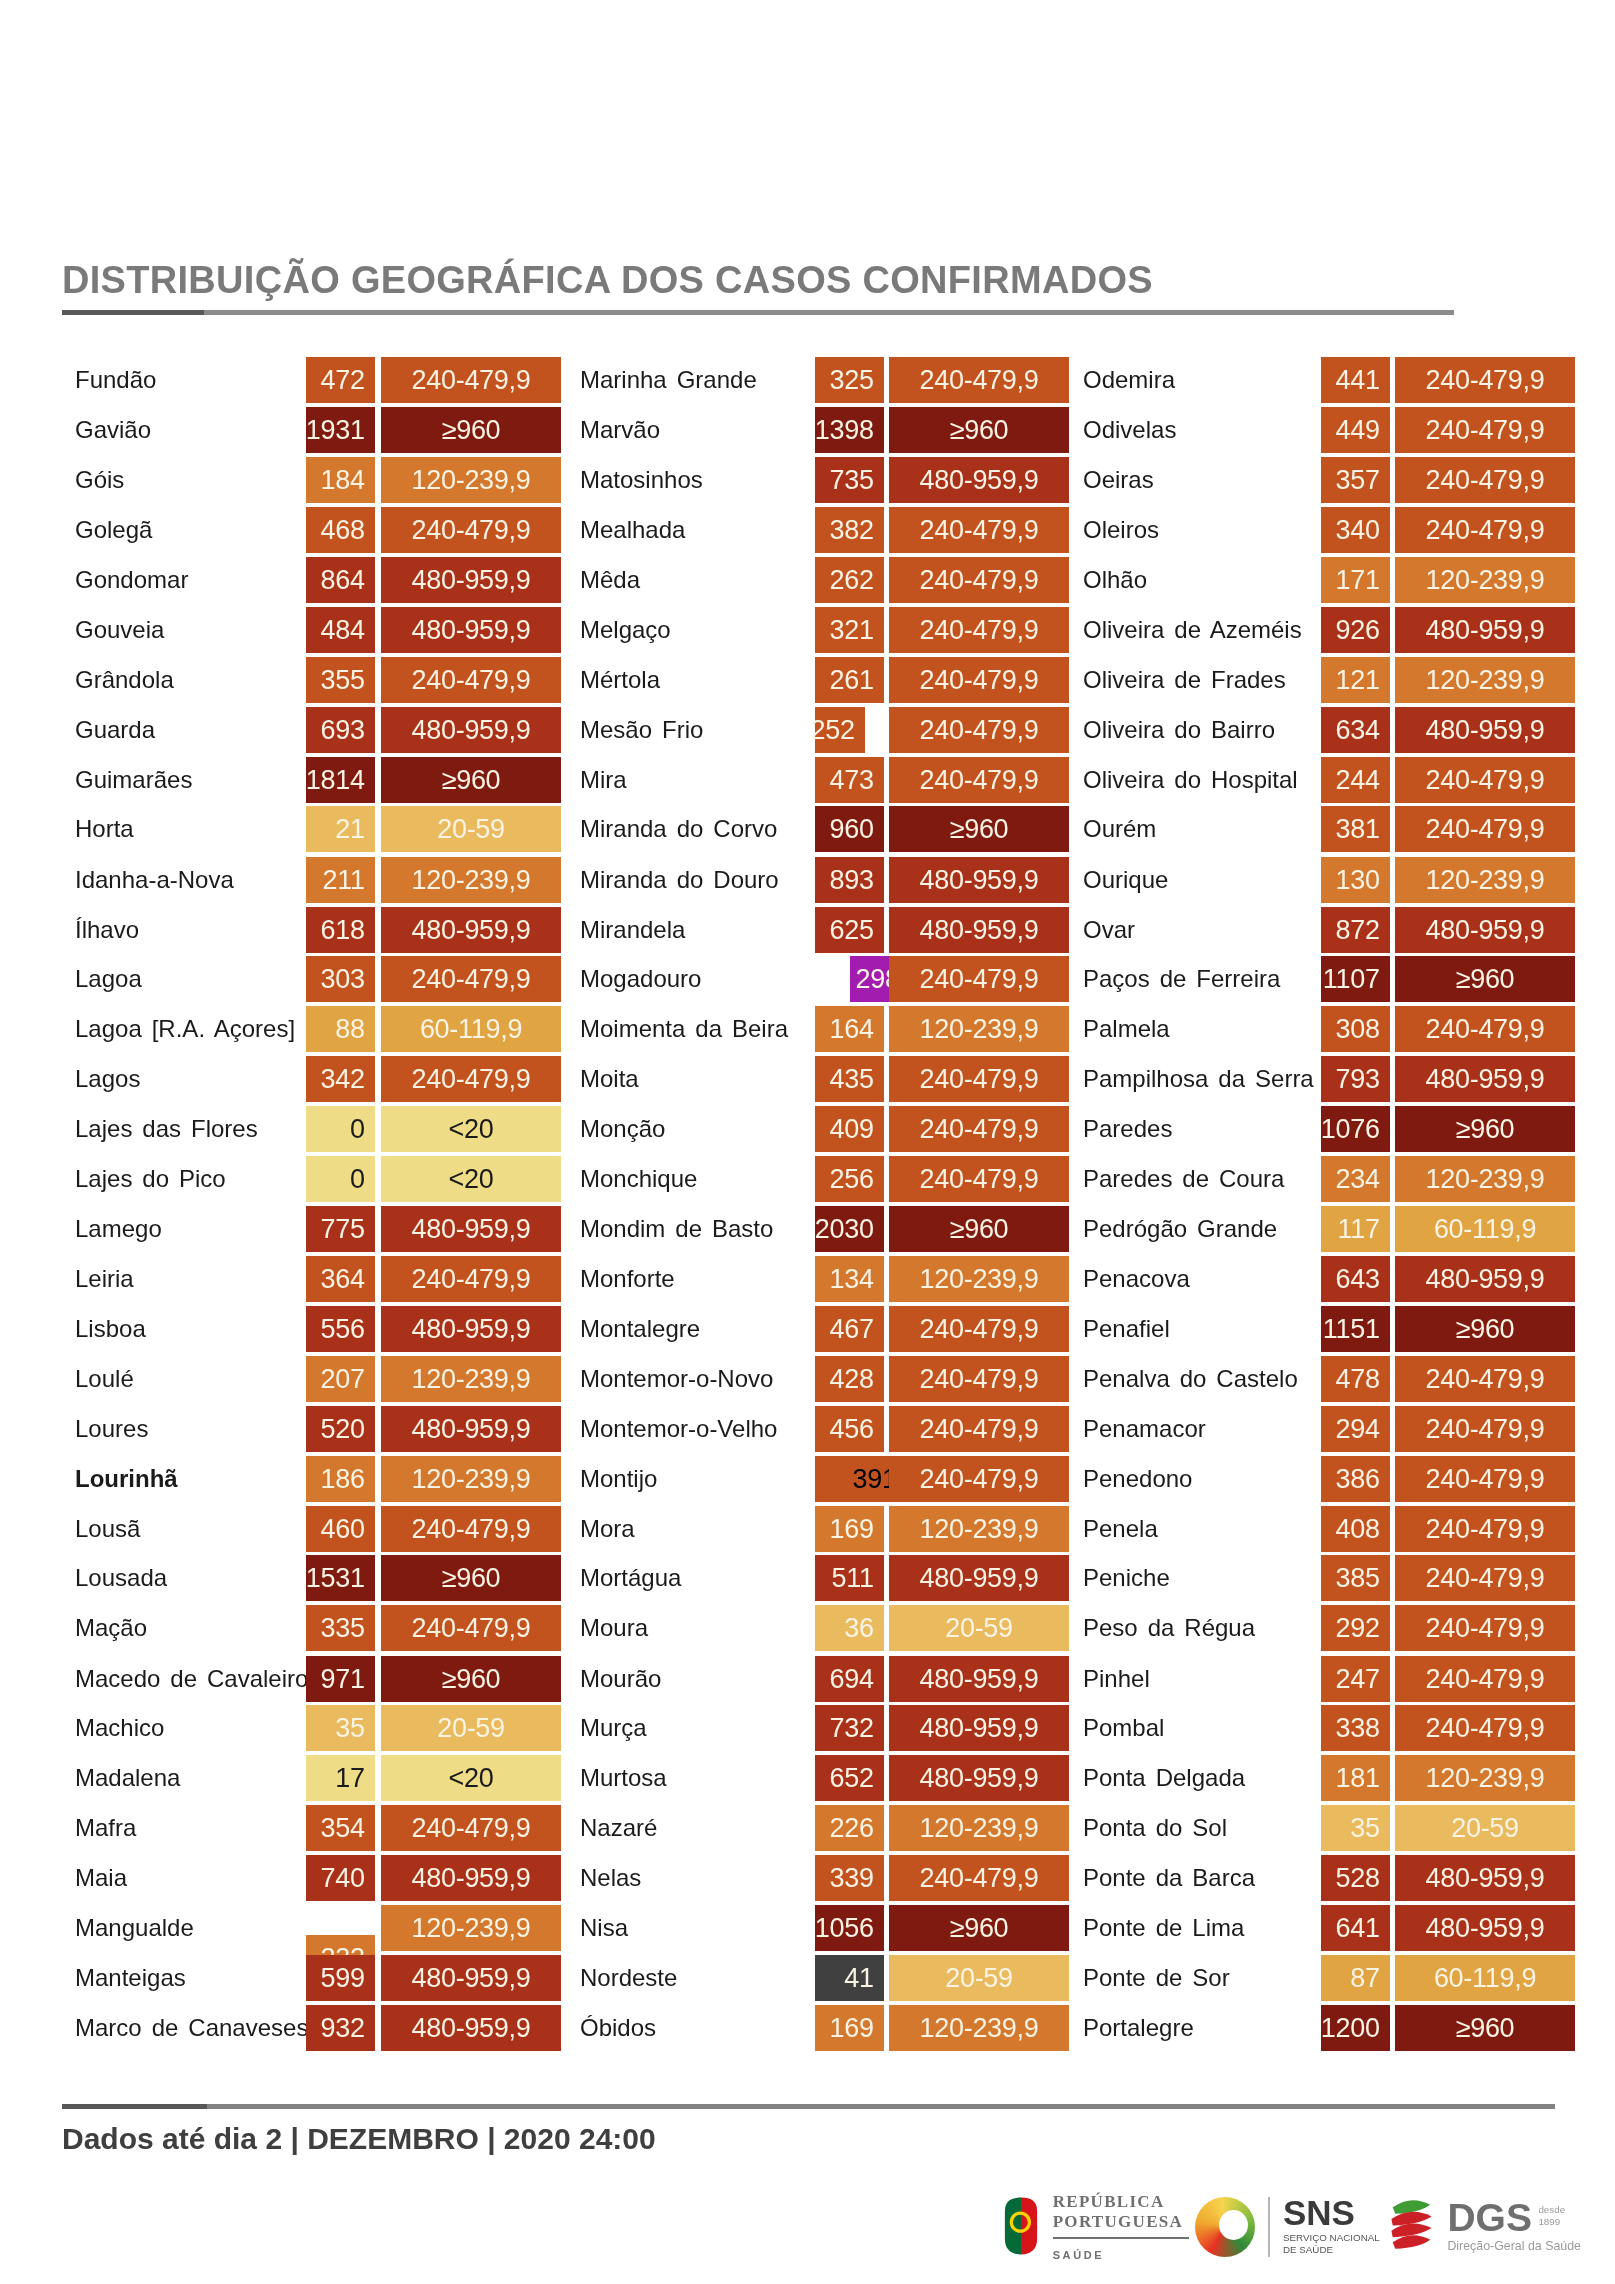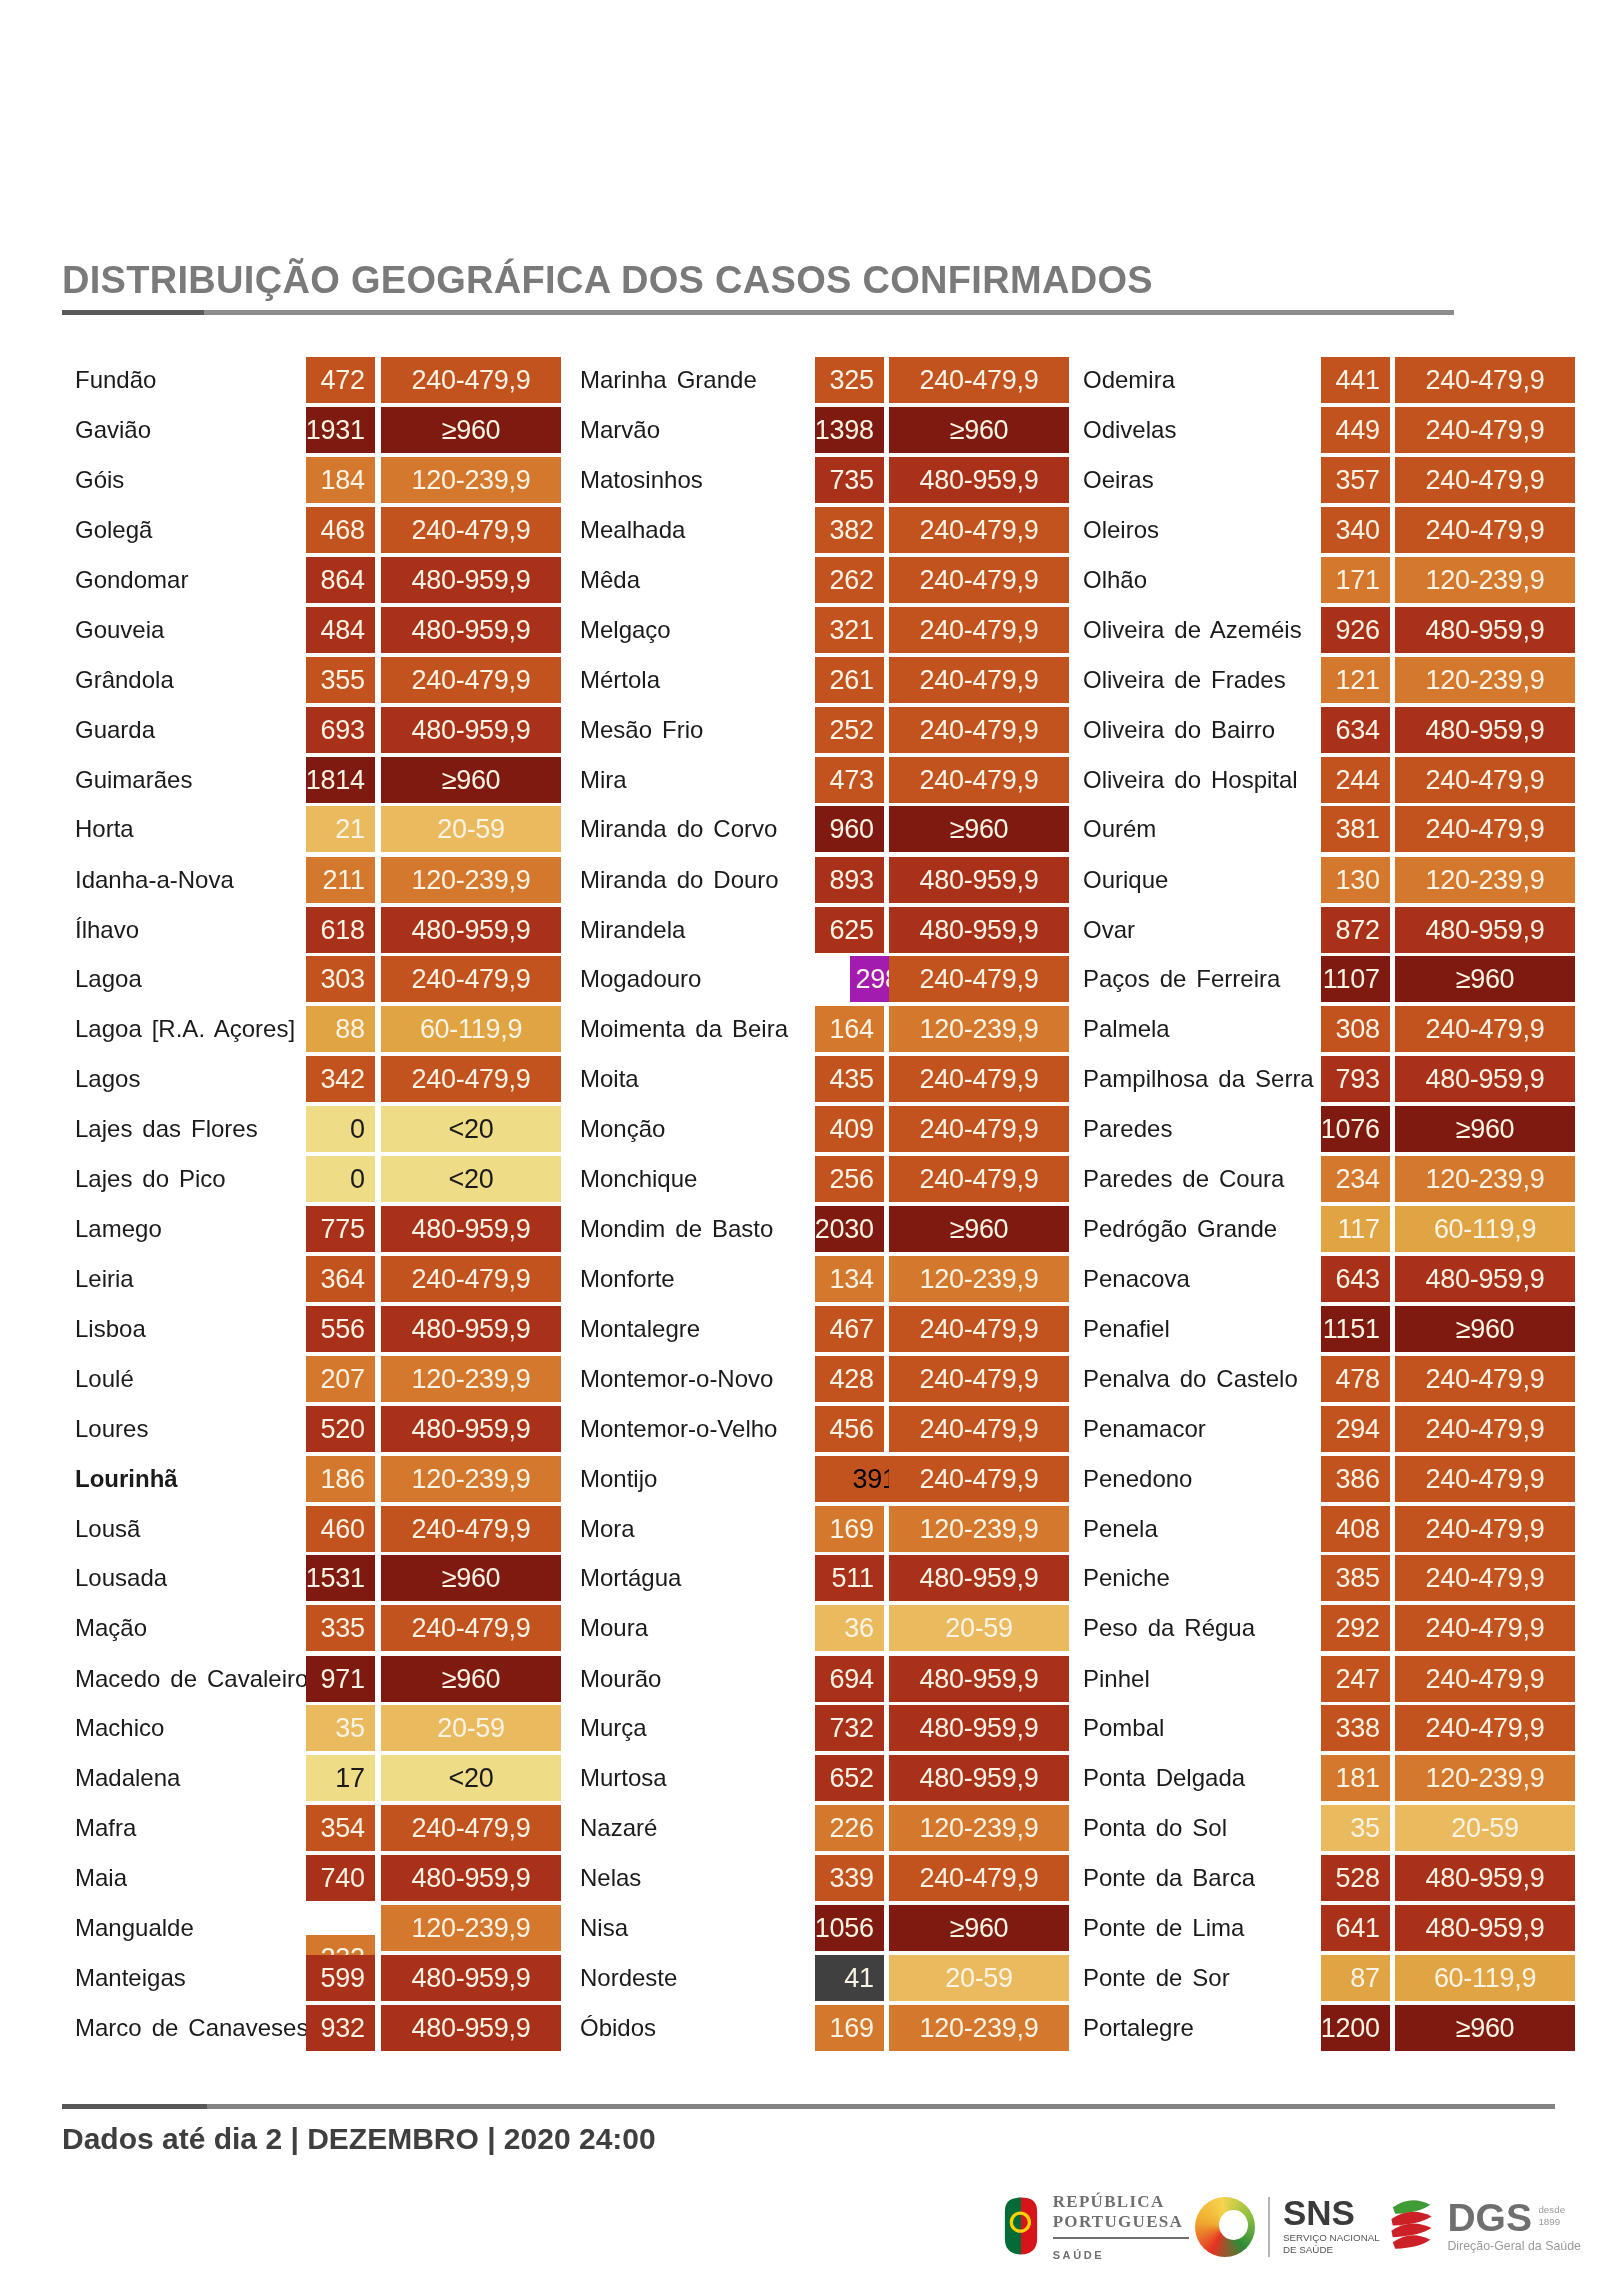--- a/index.html
+++ b/index.html
@@ -177,21 +177,21 @@
       <div class="muni-label" style="left: 580px; top: 557px;">Mêda</div>
       <div class="cell value-cell" style="left: 815px; top: 557px; width: 69px; background: rgb(194, 83, 31); color: rgb(251, 243, 228);">262</div>
       <div class="cell range-cell" style="left: 889px; top: 557px; width: 180px; background: rgb(194, 83, 31); color: rgb(251, 243, 228);">240-479,9</div>
       <div class="muni-label" style="left: 580px; top: 607px;">Melgaço</div>
       <div class="cell value-cell" style="left: 815px; top: 607px; width: 69px; background: rgb(194, 83, 31); color: rgb(251, 243, 228);">321</div>
       <div class="cell range-cell" style="left: 889px; top: 607px; width: 180px; background: rgb(194, 83, 31); color: rgb(251, 243, 228);">240-479,9</div>
       <div class="muni-label" style="left: 580px; top: 657px;">Mértola</div>
       <div class="cell value-cell" style="left: 815px; top: 657px; width: 69px; background: rgb(194, 83, 31); color: rgb(251, 243, 228);">261</div>
       <div class="cell range-cell" style="left: 889px; top: 657px; width: 180px; background: rgb(194, 83, 31); color: rgb(251, 243, 228);">240-479,9</div>
       <div class="muni-label" style="left: 580px; top: 707px;">Mesão Frio</div>
-      <div class="cell value-cell" style="left: 815px; top: 707px; width: 69px; background: rgb(194, 83, 31); color: rgb(251, 243, 228);">252</div>
+      <div class="cell value-cell" style="left: 815px; top: 707px; width: 50px; background: rgb(194, 83, 31); color: rgb(251, 243, 228);">252</div>
       <div class="cell range-cell" style="left: 889px; top: 707px; width: 180px; background: rgb(194, 83, 31); color: rgb(251, 243, 228);">240-479,9</div>
       <div class="muni-label" style="left: 580px; top: 757px;">Mira</div>
       <div class="cell value-cell" style="left: 815px; top: 757px; width: 69px; background: rgb(194, 83, 31); color: rgb(251, 243, 228);">473</div>
       <div class="cell range-cell" style="left: 889px; top: 757px; width: 180px; background: rgb(194, 83, 31); color: rgb(251, 243, 228);">240-479,9</div>
       <div class="muni-label" style="left: 580px; top: 806px;">Miranda do Corvo</div>
       <div class="cell value-cell" style="left: 815px; top: 806px; width: 69px; background: rgb(126, 26, 16); color: rgb(251, 243, 228);">960</div>
       <div class="cell range-cell" style="left: 889px; top: 806px; width: 180px; background: rgb(126, 26, 16); color: rgb(251, 243, 228);">≥960</div>
       <div class="muni-label" style="left: 580px; top: 857px;">Miranda do Douro</div>
       <div class="cell value-cell" style="left: 815px; top: 857px; width: 69px; background: rgb(169, 49, 25); color: rgb(251, 243, 228);">893</div>
       <div class="cell range-cell" style="left: 889px; top: 857px; width: 180px; background: rgb(169, 49, 25); color: rgb(251, 243, 228);">480-959,9</div>

